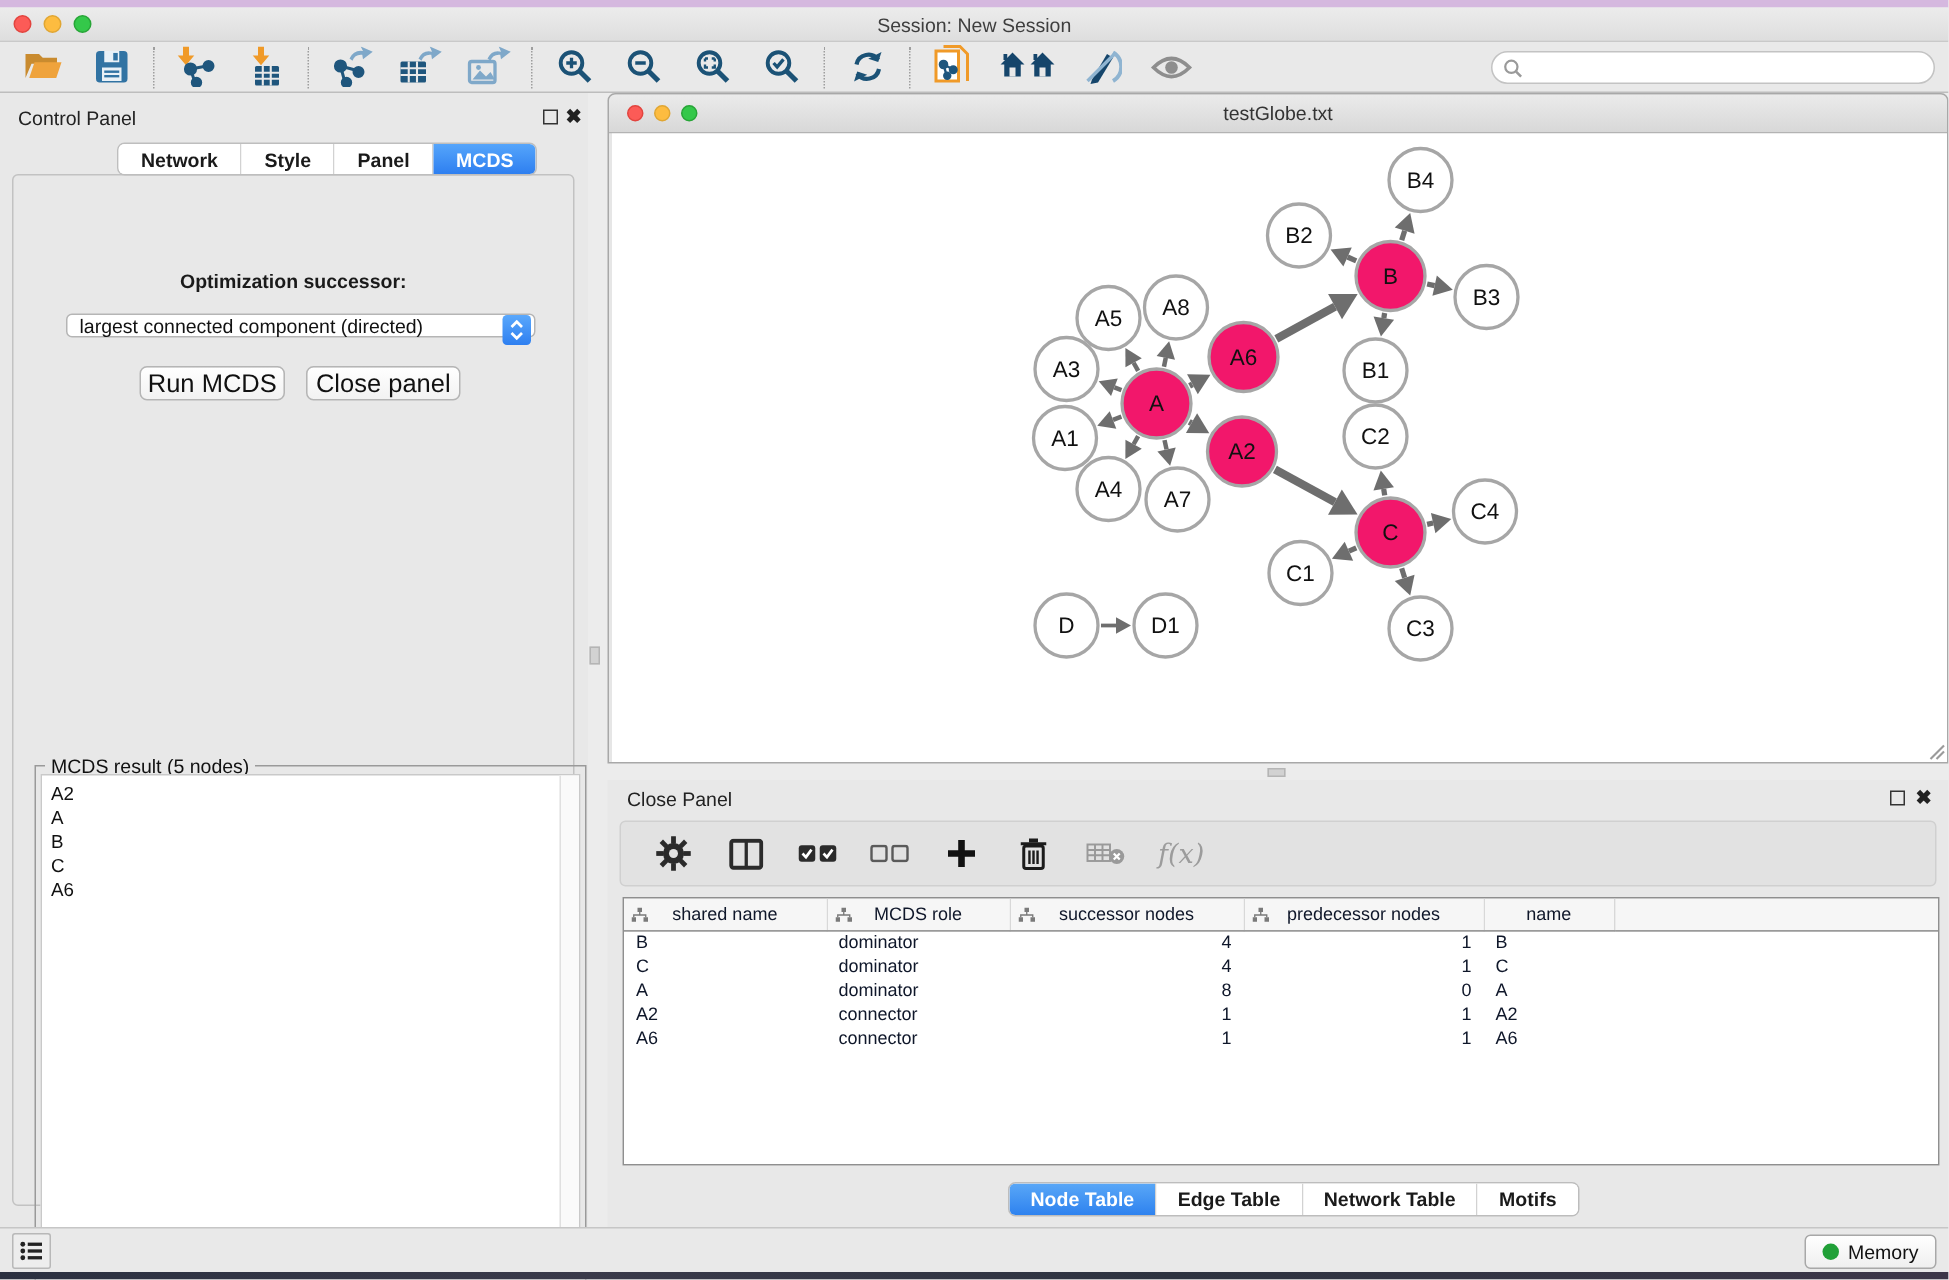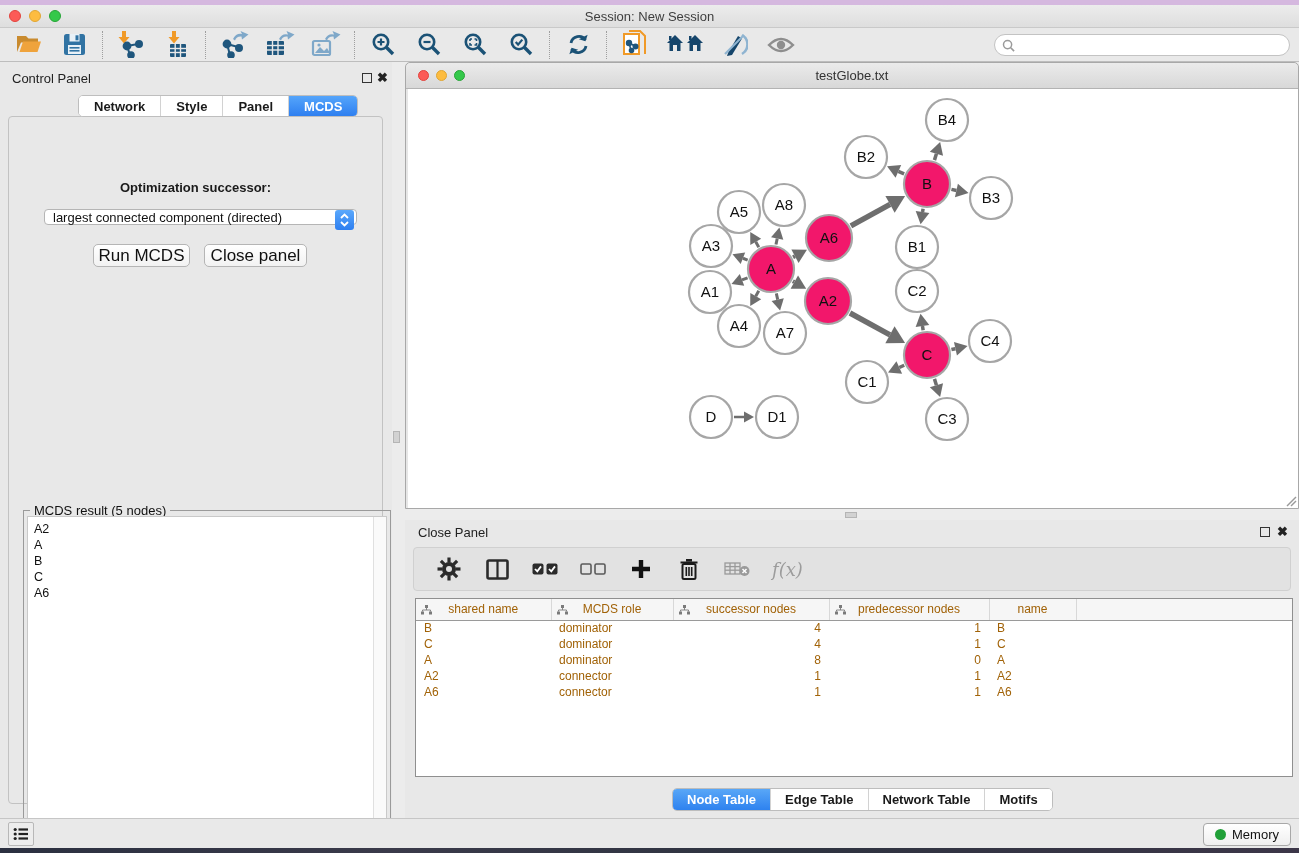--- a/index.html
+++ b/index.html
@@ -84,21 +84,21 @@
   .table-panel { left:405px; top:520px; width:894px; height:298px; background:#E8E8E8; }
   .tp-title { position:absolute; left:13px; top:5px; font-size:13px; color:#222; }
   .table-panel .panel-float { left:855px; top:7px; } .table-panel .panel-close { left:872px; top:4px; }
   .tp-toolbar { position:absolute; left:8px; top:27px; width:878px; height:44px; background:#E2E2E2;
     border:1px solid #D0D0D0; border-radius:4px; display:flex; align-items:center; gap:22px; padding-left:22px; }
   .tp-btn { display:flex; align-items:center; justify-content:center; width:26px; height:26px; }
   .fx { font-family:"DejaVu Serif", serif; font-style:italic; font-size:18px; color:#9C9C9C; }
 
   .node-table-wrap { position:absolute; left:10px; top:78px; width:878px; height:179px;
     background:#fff; border:1px solid #8F8F8F; overflow:hidden; }
-  table.node-table { border-collapse:collapse; table-layout:fixed; width:100%; font-size:12px; color:#a16207; }
+  table.node-table { border-collapse:collapse; table-layout:fixed; width:100%; font-size:12px; color:#0f172a; }
   table.node-table col.c1{width:135px;} table.node-table col.c2{width:122px;}
   table.node-table col.c3{width:156px;} table.node-table col.c4{width:160px;}
   table.node-table col.c5{width:87px;}  table.node-table col.c6{width:auto;}
   table.node-table th { height:21px; font-weight:normal; background:#F6F6F6;
     border-right:1px solid #D8D8D8; border-bottom:1px solid #9A9A9A; position:relative; }
   table.node-table th:last-child { border-right:none; }
   table.node-table th .hicon { position:absolute; left:5px; top:6px; }
   table.node-table td { height:16px; padding:0 8px; white-space:nowrap; }
   td.num { text-align:right; padding-right:14px; }
   td.namecol { padding-left:14px; }

